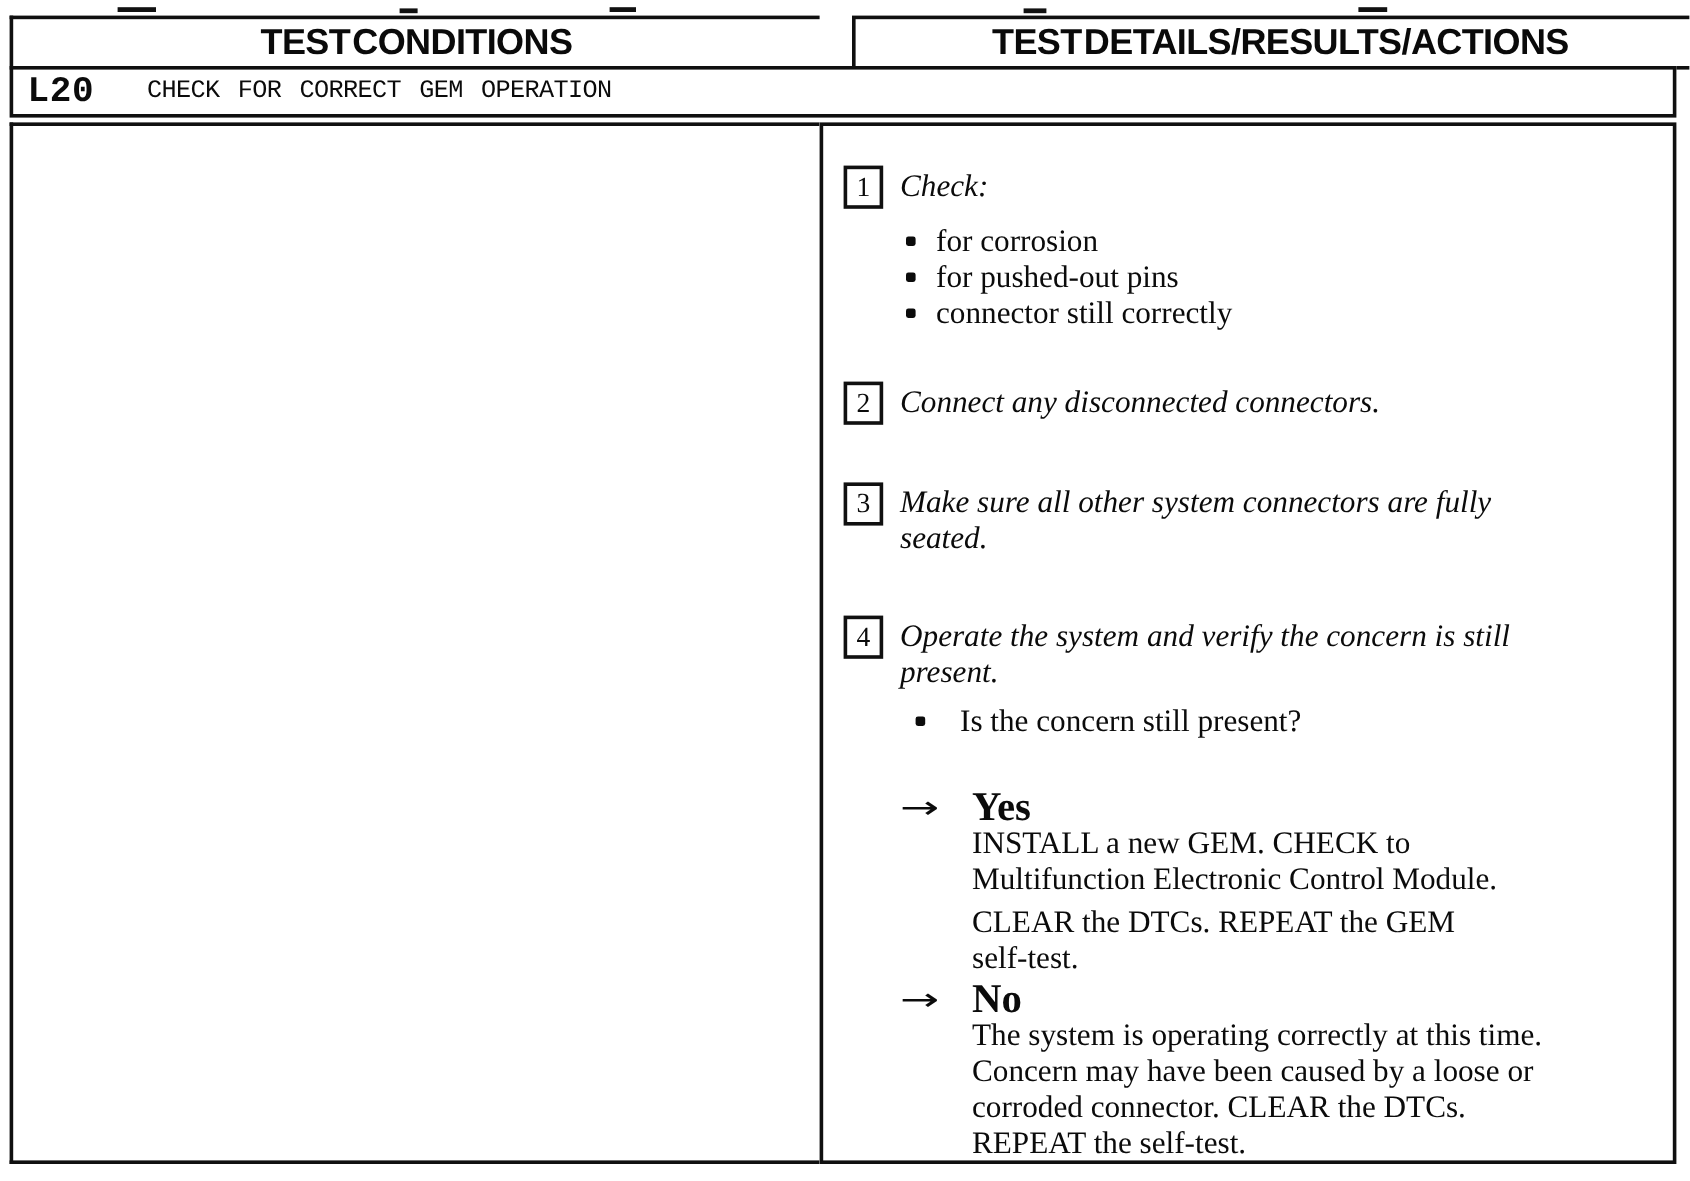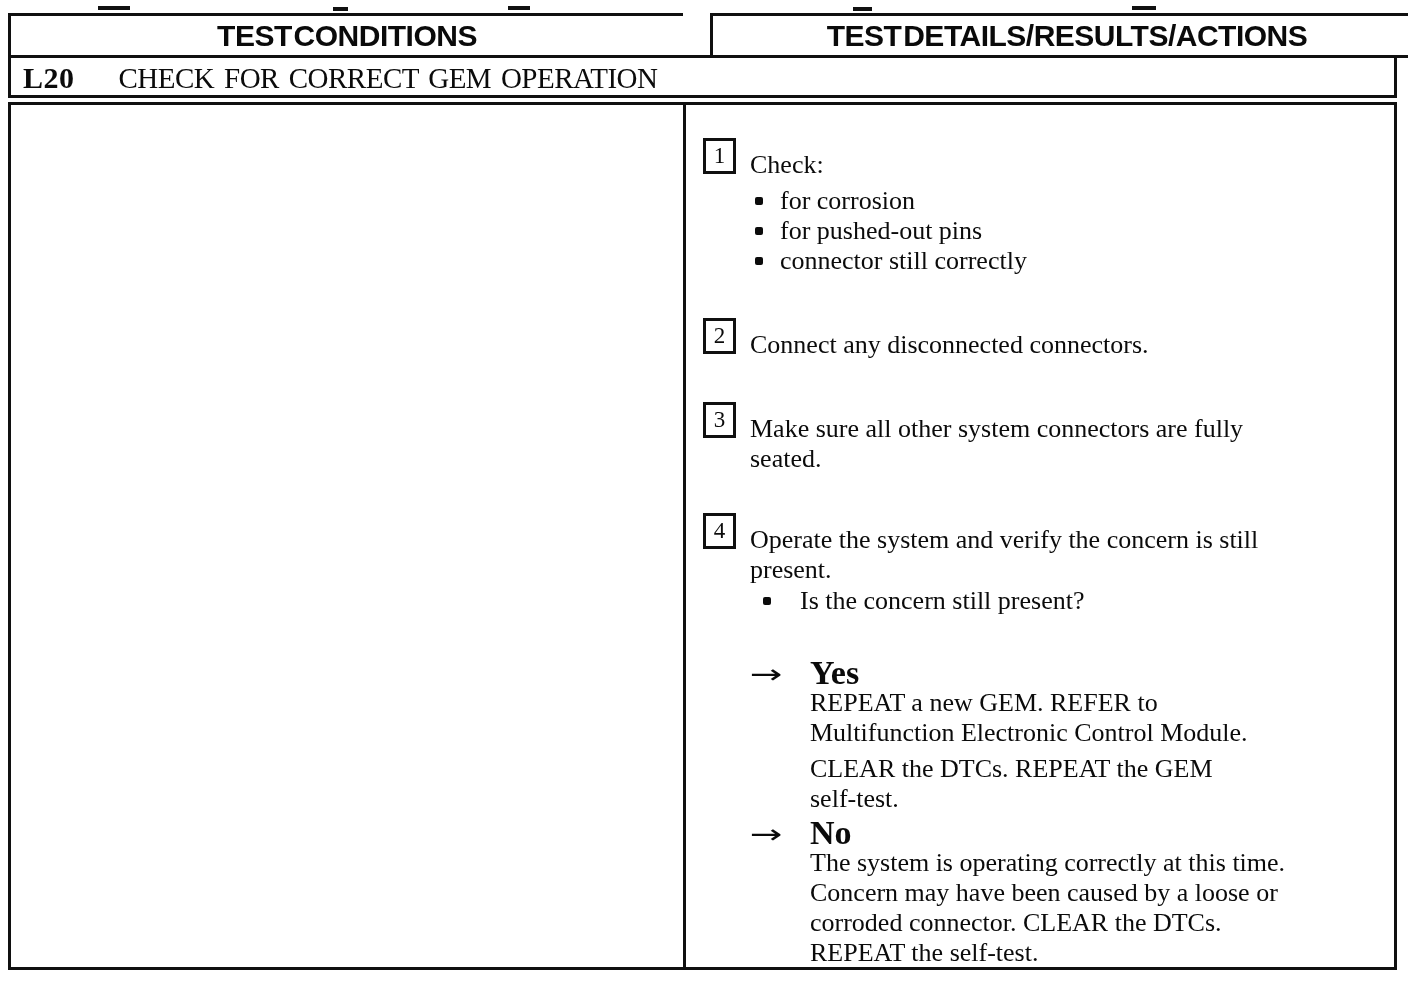--- a/index.html
+++ b/index.html
@@ -7,33 +7,33 @@
         font-family:"Liberation Serif",serif;color:#0b0b0b;overflow:hidden;}
   .box{position:absolute;border:3px solid #101010;background:#fff;box-sizing:border-box;}
   .noRight{border-right:none;}
   
   .hcell{display:flex;align-items:center;justify-content:center;
          font-family:"Liberation Sans",sans-serif;font-weight:700;font-size:30px;
          letter-spacing:-0.5px;word-spacing:-6px;color:#0a0a0a;}
   #header-left{left:8px;top:13px;width:675px;height:45px;}
   #header-right{left:710px;top:13px;width:714px;height:45px;}
   
-  #l20-row{left:8px;top:55px;width:1389px;height:43px;display:flex;align-items:flex-end;}
+  #l20-row{left:8px;top:55px;width:1389px;height:43px;display:flex;align-items:center;font-family:Liberation Mono, monospace;}
   #l20-row .tid{font-weight:700;font-size:30px;margin-left:12px;letter-spacing:0.5px;}
-  #l20-row .ttitle{font-size:29px;margin-left:44px;letter-spacing:-0.5px;word-spacing:3px;}
+  #l20-row .ttitle{font-size:21px;margin-left:44px;letter-spacing:-0.5px;word-spacing:3px;}
   
   #body-left{left:8px;top:102px;width:675px;height:868px;}
   #body-right{left:683px;top:102px;width:714px;height:868px;}
   
   .step{position:absolute;left:0;width:700px;}
   .stepnum{position:absolute;left:17px;top:0;width:33px;height:36px;border:3px solid #101010;
            box-sizing:border-box;display:flex;align-items:center;justify-content:center;
            font-size:23px;}
-  .steptext{position:absolute;left:64px;top:12px;width:630px;font-size:26px;line-height:30px;
-            white-space:pre-line;}
+  .steptext{position:absolute;left:64px;top:2px;width:630px;font-size:26px;line-height:30px;
+            white-space:pre-line;font-style:italic;}
   .bullets{position:absolute;left:0;width:640px;}
   .bullet-row{position:absolute;left:69px;display:flex;}
   .dot{width:8px;height:8px;background:#0b0b0b;border-radius:2px;margin-top:11px;flex:0 0 auto;}
   .bullet-row .btxt{margin-left:17px;font-size:26px;line-height:30px;}
   .qrow{position:absolute;left:77px;display:flex;}
   .qrow .btxt{margin-left:29px;font-size:26px;line-height:30px;}
   .result{position:absolute;left:0;width:700px;}
   .arrow{position:absolute;left:64px;top:1px;font-family:"DejaVu Sans",sans-serif;
          font-size:26px;display:inline-block;transform:scaleX(1.5);transform-origin:left;}
   .rbody{margin-left:124px;width:570px;}
@@ -117,21 +117,21 @@
 
     <div class="qrow" style="top:481px;">
       <span class="dot"></span>
       <span class="btxt">Is the concern still present?</span>
     </div>
 
     <div class="result" style="top:553px;">
       <span class="arrow">→</span>
       <div class="rbody">
         <div class="rlabel">Yes</div>
-        <div class="rpara">REPEAT a new GEM. REFER to
+        <div class="rpara">INSTALL a new GEM. CHECK to
 Multifunction Electronic Control Module.</div>
         <div class="rpara gap">CLEAR the DTCs. REPEAT the GEM
 self-test.</div>
       </div>
     </div>
 
     <div class="result" style="top:713px;">
       <span class="arrow">→</span>
       <div class="rbody">
         <div class="rlabel">No</div>

